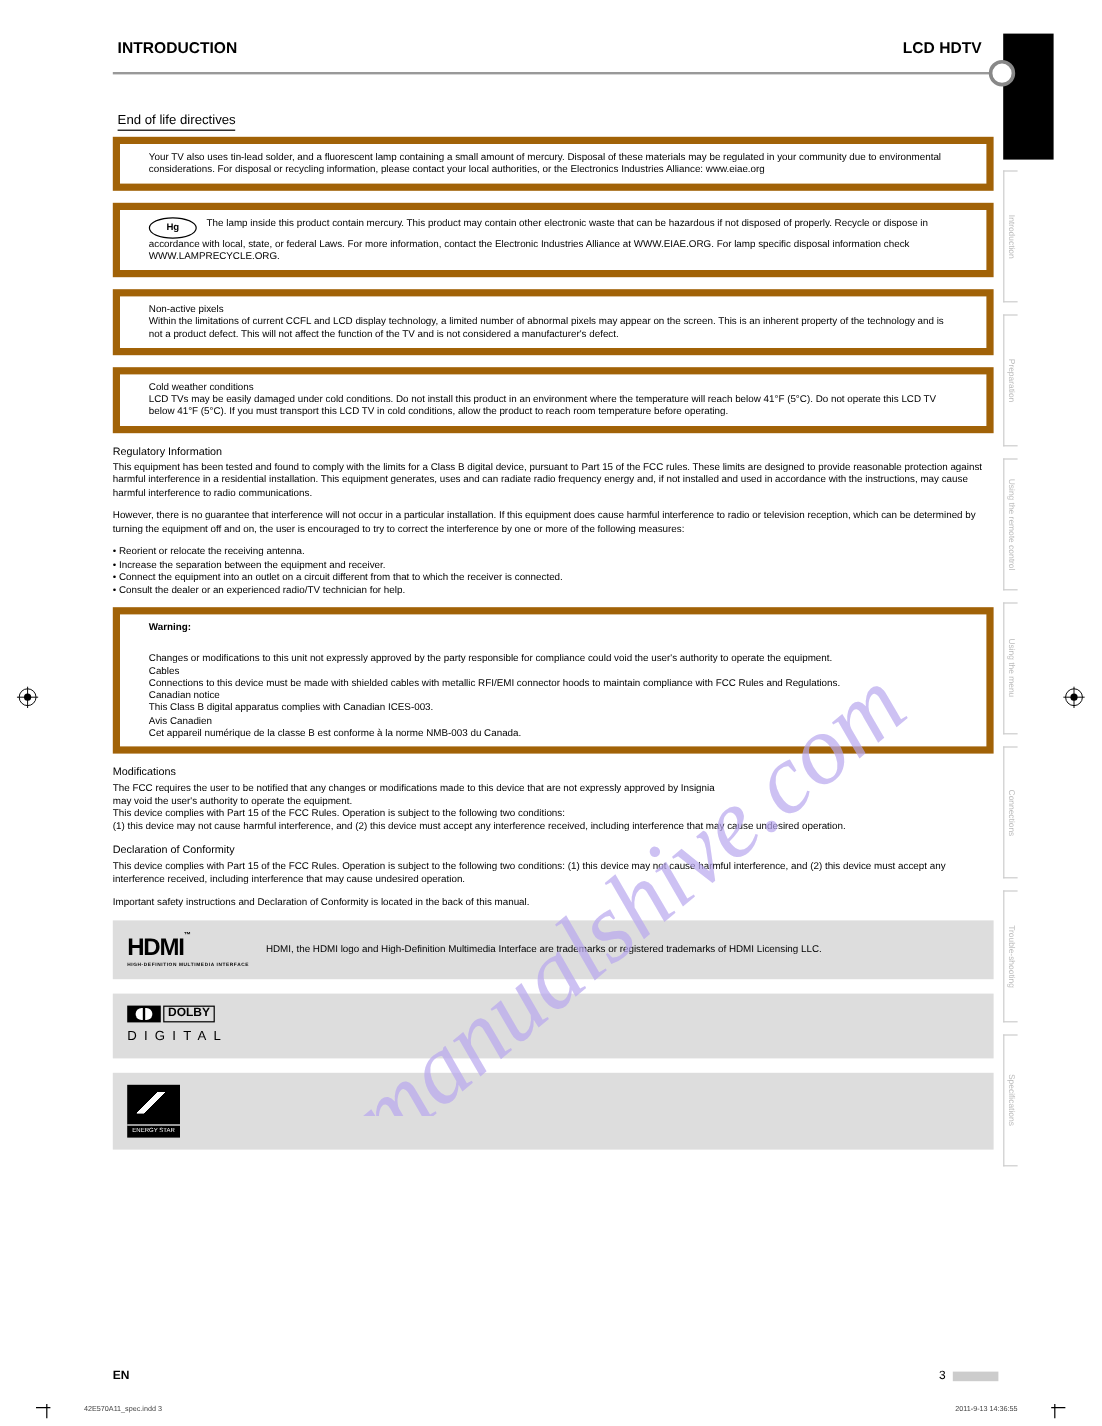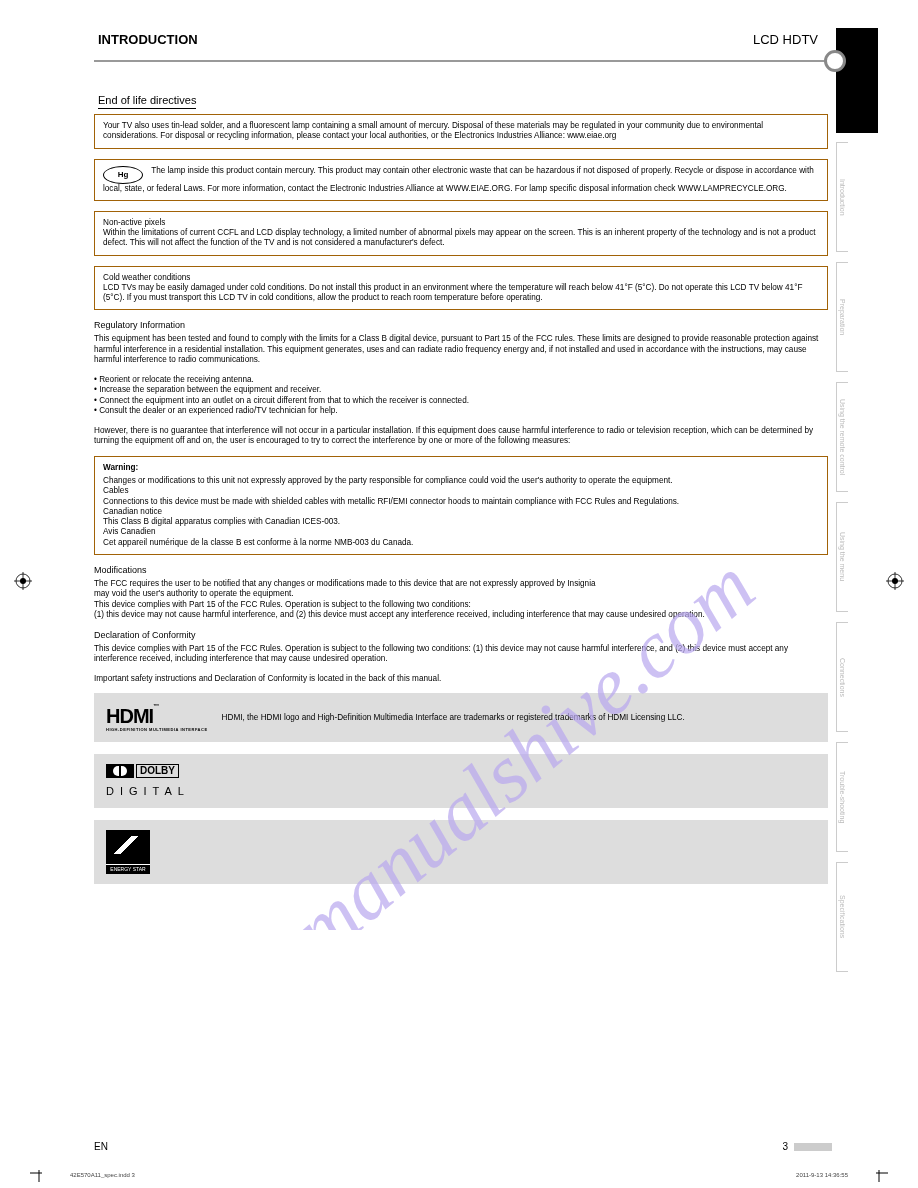--- a/index.html
+++ b/index.html
@@ -8,21 +8,21 @@
 
   .black-tab { position: absolute; top: 28px; right: 40px; width: 42px; height: 105px; background: #000; }
 
   .header-rule { position: absolute; top: 60px; left: 94px; right: 86px; height: 2px; background: #999; }
   .header-circle { position: absolute; top: 50px; right: 72px; width: 22px; height: 22px; border: 3px solid #888; border-radius: 50%; background: #fff; }
 
   .section-title { position: absolute; left: 98px; top: 32px; font-size: 13px; font-weight: bold; }
   .section-sub   { position: absolute; left: 98px; top: 94px; font-size: 11px; border-bottom: 1px solid #000; padding-bottom: 2px; }
 
   .main-col { position: absolute; left: 94px; width: 734px; }
-  .box { border: 1px solid #a16207; padding: 6px 8px; font-size: 8.2px; line-height: 1.25; margin-bottom: 10px; position: relative; }
+  .box { border: 6px solid #a16207; padding: 6px 24px; font-size: 8.2px; line-height: 1.25; margin-bottom: 10px; position: relative; }
   .boxes1 { top: 114px; }
   .para { font-size: 8.2px; line-height: 1.28; margin-bottom: 9px; }
   .heading-small { font-size: 9px; font-weight: normal; margin-bottom: 4px; }
 
   .hg-icon { display:inline-block; width: 40px; height: 18px; border: 1.3px solid #000; border-radius: 50%; font-size: 8px; line-height: 15px; text-align: center; font-weight: bold; vertical-align: top; margin-right: 6px; }
 
   .watermark { position: absolute; left: 120px; top: 280px; width: 650px; height: 650px; z-index: 50; pointer-events: none; }
   .watermark svg { width: 100%; height: 100%; }
 
   .side-tabs { position: absolute; right: 40px; top: 142px; width: 42px; }
@@ -47,39 +47,39 @@
   .estar { width: 44px; height: 44px; background:#000; color:#fff; font-size:5px; text-align:center; display:flex; flex-direction:column; justify-content:flex-end; padding-bottom:2px; position:relative; }
   .estar::before { content:''; position:absolute; top:6px; left:8px; width:26px; height:18px; background: linear-gradient(135deg, transparent 40%, #fff 40%, #fff 55%, transparent 55%); }
   .estar .lab { border-top:1px solid #fff; padding-top:1px; }
 
   .reg-cross { position:absolute; width:18px; height:18px; }
   .reg-cross svg { width:100%; height:100%; }
   .reg-left  { left: 14px; top: 572px; }
   .reg-right { right: 14px; top: 572px; }
 
   .footer { position: absolute; bottom: 36px; left: 94px; right: 86px; display:flex; justify-content: space-between; font-size: 10px; }
-  .footer .en { font-weight: normal; }
+  .footer .en { font-weight: bold; }
   .footer .bar { width: 38px; height: 8px; background:#ccc; }
 
   .footline { position:absolute; bottom: 10px; left: 0; right:0; font-size:6px; color:#444; text-align:center; }
   .corner { position:absolute; width:18px; height:18px; }
   .corner svg line { stroke:#000; stroke-width:1; }
   .corner.bl { bottom:6px; left:30px; }
   .corner.br { bottom:6px; right:30px; }
 </style>
 </head>
 <body>
 
 <div class="page">
   <div class="black-tab"></div>
   <div class="header-rule"></div>
   <div class="header-circle"></div>
 
   <div class="section-title">INTRODUCTION</div>
-  <div style="position:absolute; right:100px; top:32px; font-size:13px; font-weight:normal;">LCD HDTV</div>
+  <div style="position:absolute; right:100px; top:32px; font-size:13px; font-weight:bold;">LCD HDTV</div>
   <div class="section-sub">End of life directives</div>
 
   <div class="watermark">
     <svg viewBox="0 0 650 650">
       <text x="0" y="520" transform="rotate(-40 325 325)" font-size="82" font-style="italic" fill="#b9a8ef" opacity="0.7" font-family="Georgia, serif">manualshive.com</text>
     </svg>
   </div>
 
   <div class="reg-cross reg-left">
     <svg viewBox="0 0 18 18">
@@ -114,28 +114,28 @@
       <span class="hg-icon">Hg</span>
       <span>The lamp inside this product contain mercury. This product may contain other electronic waste that can be hazardous if not disposed of properly. Recycle or dispose in accordance with local, state, or federal Laws. For more information, contact the Electronic Industries Alliance at WWW.EIAE.ORG. For lamp specific disposal information check WWW.LAMPRECYCLE.ORG.</span>
     </div>
     <div class="box" style="white-space:pre-line;">Non-active pixels
 Within the limitations of current CCFL and LCD display technology, a limited number of abnormal pixels may appear on the screen. This is an inherent property of the technology and is not a product defect. This will not affect the function of the TV and is not considered a manufacturer's defect.</div>
     <div class="box" style="white-space:pre-line;">Cold weather conditions
 LCD TVs may be easily damaged under cold conditions. Do not install this product in an environment where the temperature will reach below 41°F (5°C). Do not operate this LCD TV below 41°F (5°C). If you must transport this LCD TV in cold conditions, allow the product to reach room temperature before operating.</div>
 
     <div class="heading-small">Regulatory Information</div>
     <div class="para">This equipment has been tested and found to comply with the limits for a Class B digital device, pursuant to Part 15 of the FCC rules. These limits are designed to provide reasonable protection against harmful interference in a residential installation. This equipment generates, uses and can radiate radio frequency energy and, if not installed and used in accordance with the instructions, may cause harmful interference to radio communications.</div>
+    <div class="para">However, there is no guarantee that interference will not occur in a particular installation. If this equipment does cause harmful interference to radio or television reception, which can be determined by turning the equipment off and on, the user is encouraged to try to correct the interference by one or more of the following measures:</div>
     <div class="para" style="white-space:pre-line;">• Reorient or relocate the receiving antenna.
 • Increase the separation between the equipment and receiver.
 • Connect the equipment into an outlet on a circuit different from that to which the receiver is connected.
 • Consult the dealer or an experienced radio/TV technician for help.</div>
-    <div class="para">However, there is no guarantee that interference will not occur in a particular installation. If this equipment does cause harmful interference to radio or television reception, which can be determined by turning the equipment off and on, the user is encouraged to try to correct the interference by one or more of the following measures:</div>
 
     <div class="box">
-      <div style="font-weight:bold; margin-bottom:3px;">Warning:</div>
+      <div style="font-weight:bold; margin-bottom:16px;">Warning:</div>
       <div style="white-space:pre-line;">Changes or modifications to this unit not expressly approved by the party responsible for compliance could void the user's authority to operate the equipment.
 Cables
 Connections to this device must be made with shielded cables with metallic RFI/EMI connector hoods to maintain compliance with FCC Rules and Regulations.
 Canadian notice
 This Class B digital apparatus complies with Canadian ICES-003.
 Avis Canadien
 Cet appareil numérique de la classe B est conforme à la norme NMB-003 du Canada.</div>
     </div>
 
     <div class="heading-small">Modifications</div>

